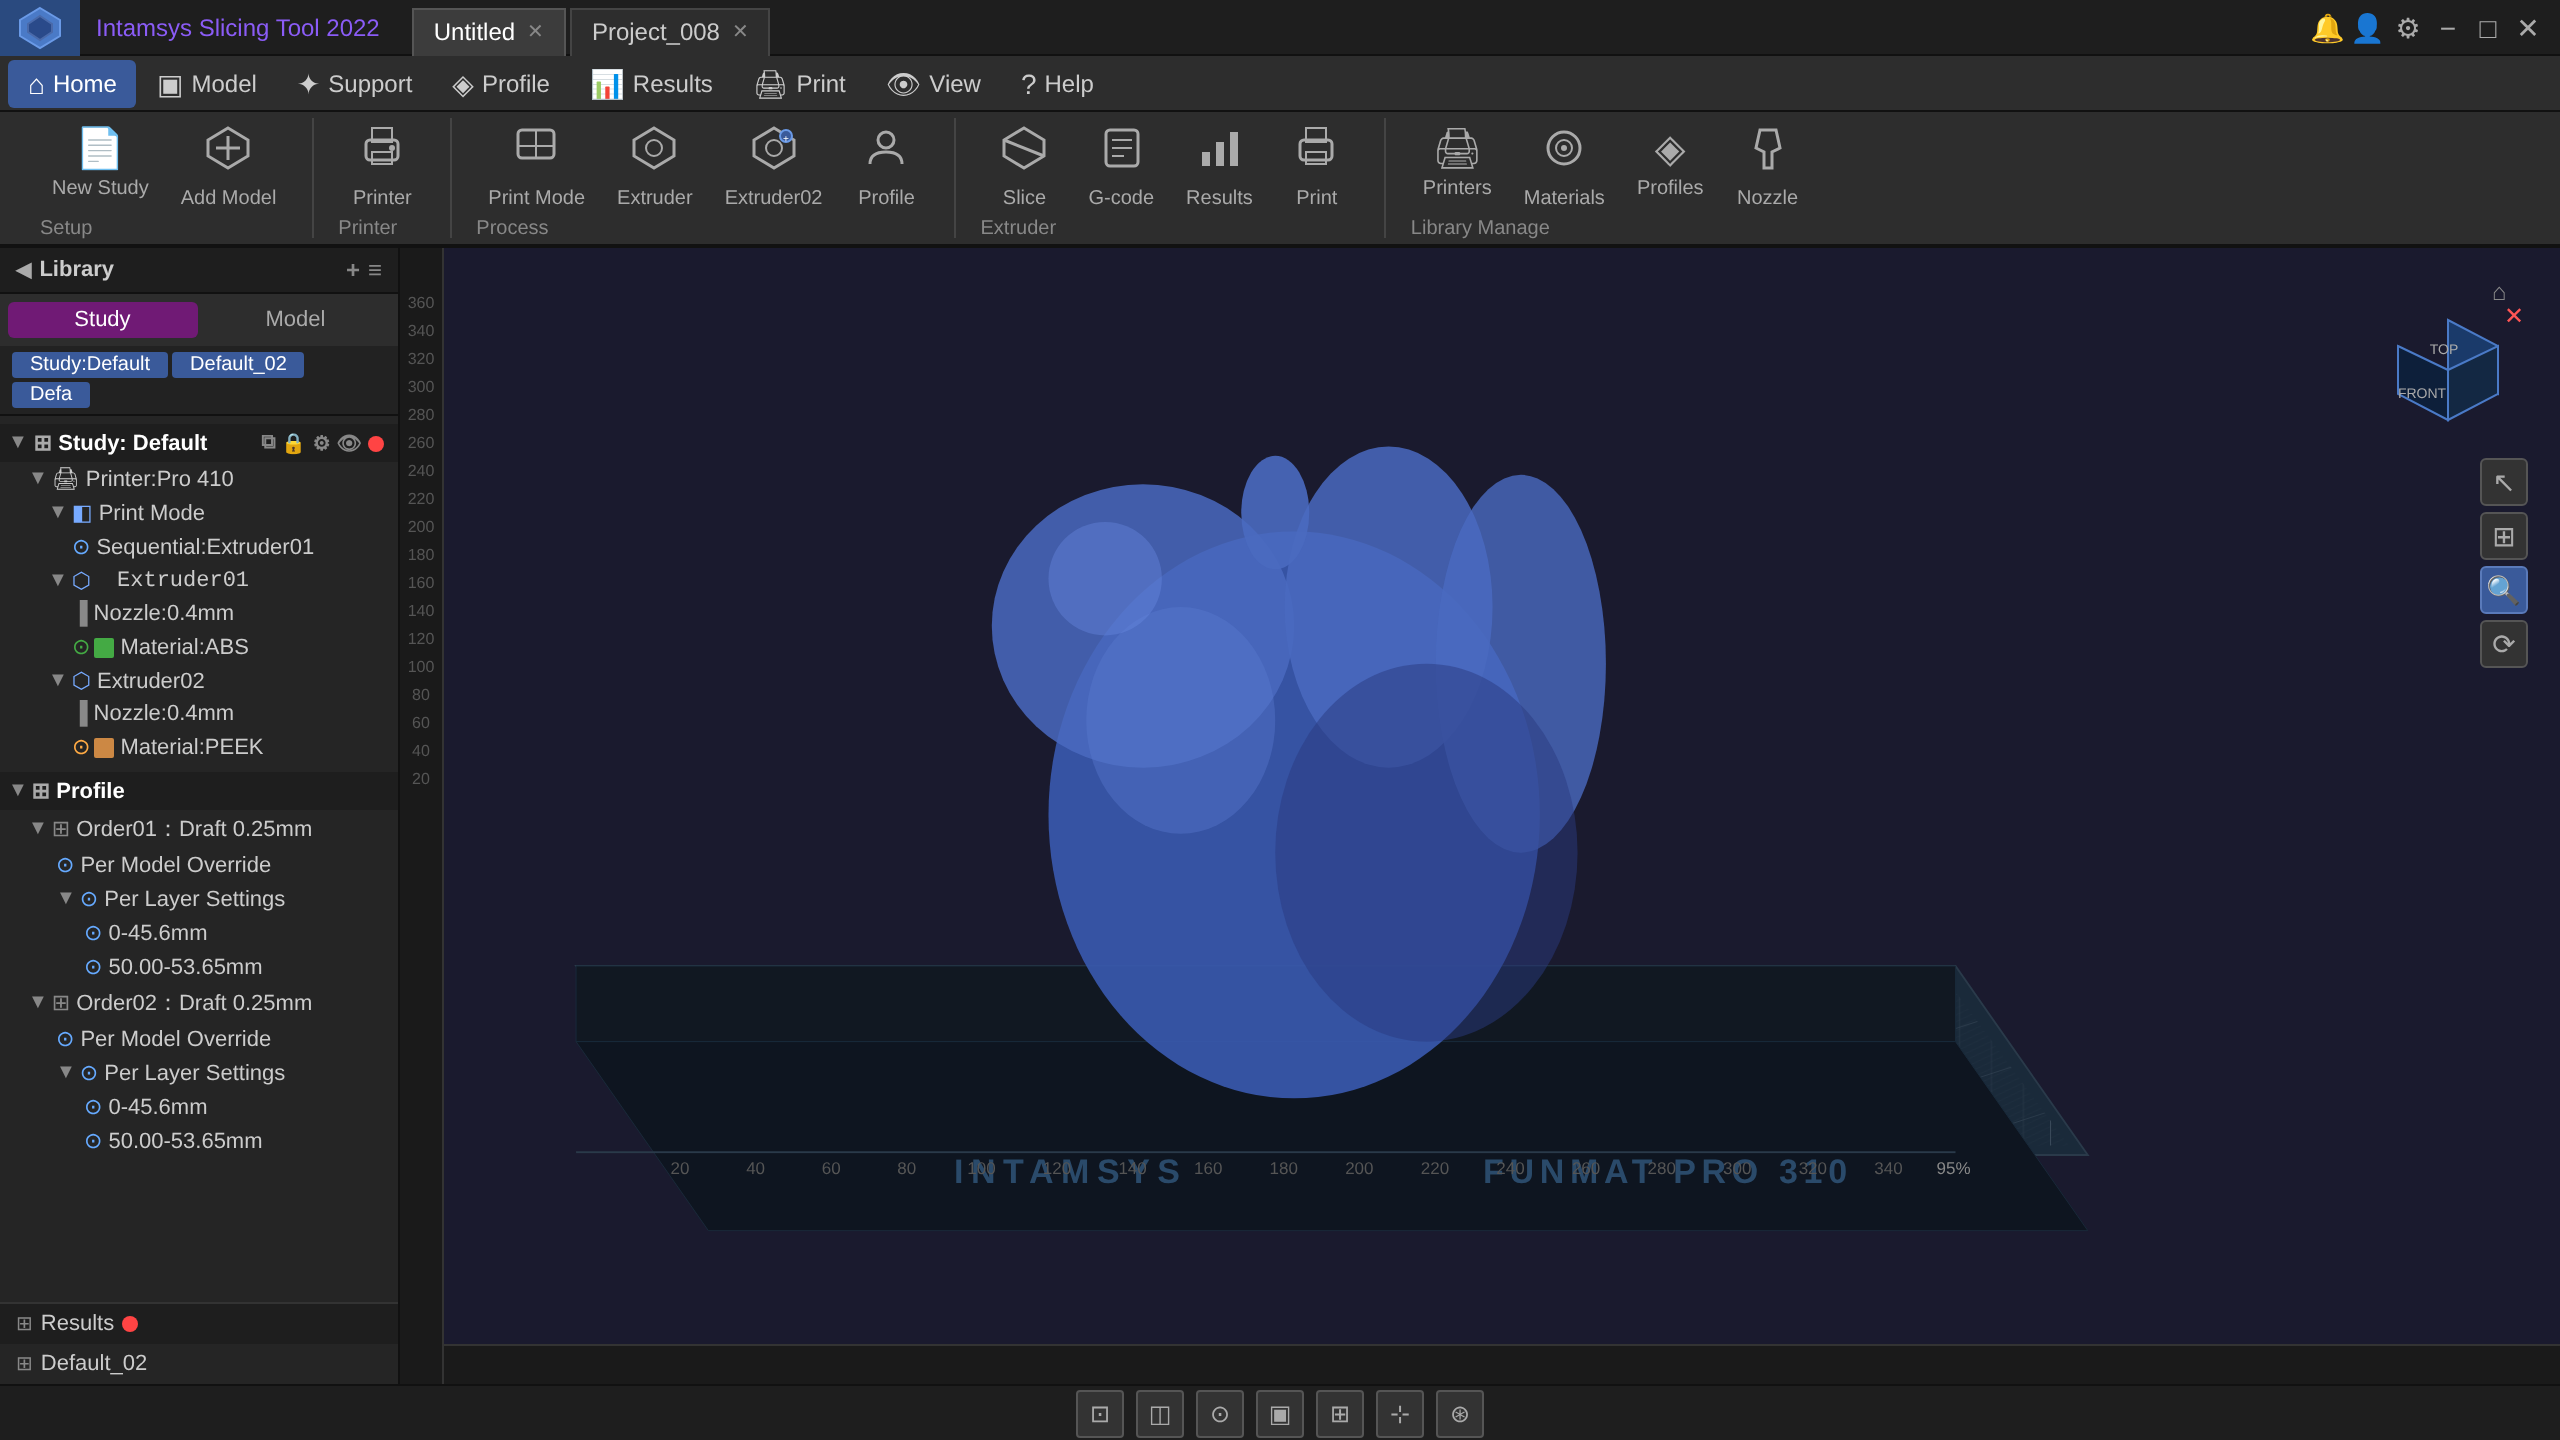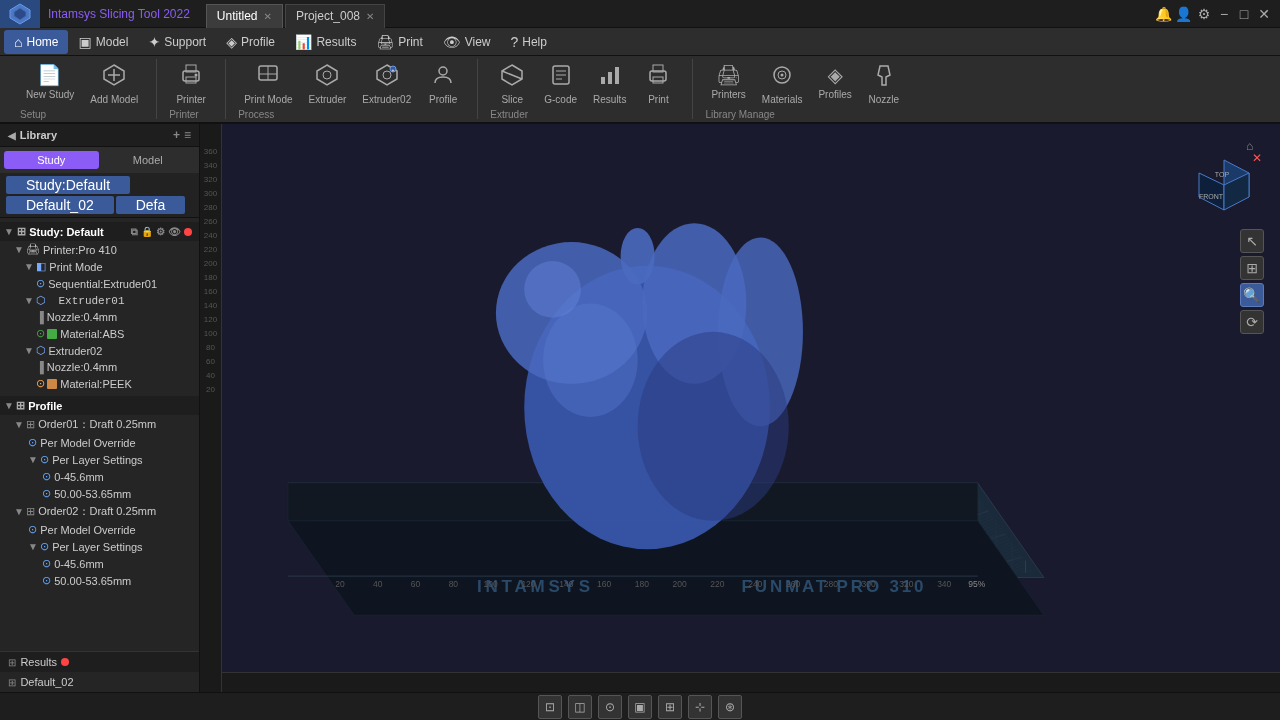--- a/index.html
+++ b/index.html
@@ -70,28 +70,28 @@
       display: flex; align-items: center; justify-content: space-between;
       padding: 4px 8px; background: #1e1e1e; border-bottom: 1px solid #111;
       font-size: 12px; color: #ccc; font-weight: bold;
     }
     .sidebar-header-icons { display: flex; gap: 4px; color: #888; }
     .study-tabs { display: flex; padding: 4px; gap: 2px; background: #2d2d2d; }
     .study-tab {
       flex: 1; text-align: center; padding: 3px; font-size: 11px;
       cursor: pointer; border-radius: 3px; color: #aaa;
     }
-    .study-tab.active { background: #8b5cf6; color: #fff; }
+    .study-tab.active { background: #701a75; color: #fff; }
     .breadcrumbs {
       display: flex; gap: 2px; padding: 3px 6px; background: #222;
       border-bottom: 1px solid #111; flex-wrap: wrap;
     }
     .breadcrumb-tag {
-      background: #3a5a9a; color: #fff; padding: 1px 20px; border-radius: 2px;
-      font-size: 14px;
+      background: #3a5a9a; color: #fff; padding: 1px 9px; border-radius: 2px;
+      font-size: 10px;
     }
     .sidebar-tree { overflow-y: auto; flex: 1; padding: 4px 0; }
     .tree-item {
       display: flex; align-items: center; padding: 2px 4px; cursor: pointer;
       font-size: 11px; color: #ccc;
     }
     .tree-item.section-header { color: #fff; font-weight: bold; background: #1e1e1e; padding: 3px 4px; }
     .status-dot { width: 8px; height: 8px; border-radius: 50%; display: inline-block; margin-right: 3px; }
     .dot-red { background: #f44; }
     .mat-box { width: 10px; height: 10px; display: inline-block; margin-right: 3px; border-radius: 1px; }

